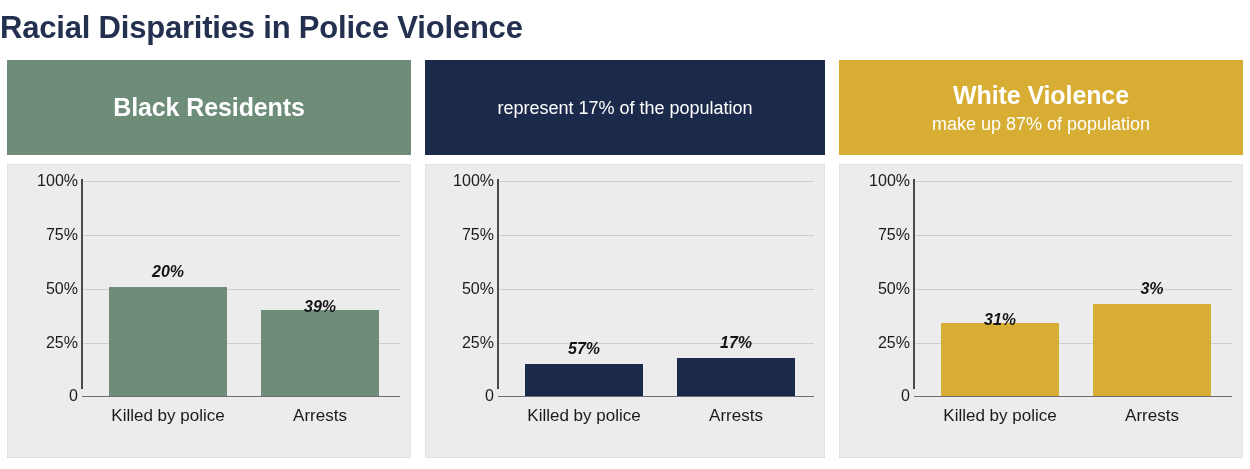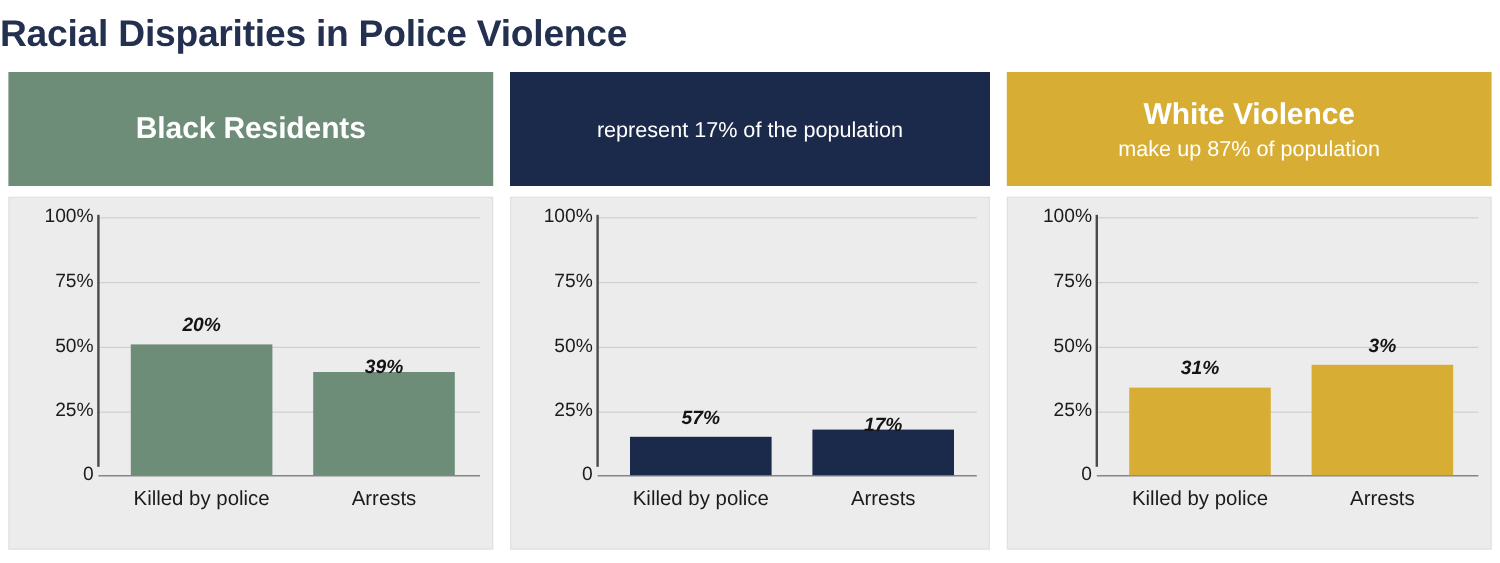--- a/index.html
+++ b/index.html
@@ -169,21 +169,21 @@
     font-size: 16px;
     font-weight: bold;
     font-style: italic;
     color: #141414;
     white-space: nowrap;
   }
   .bl-0 { left: 101px; }
   .bl-1 { left: 253px; }
   .panel-2 .bl-0 { left: 99px; }
   .panel-2 .bl-1 { left: 251px; }
-  .panel-3 .bl-0 { left: 101px; }
+  .panel-3 .bl-0 { left: 101px; margin-top: 12px; }
   .panel-3 .bl-1 { left: 253px; }
 
   
   .xcat {
     position: absolute;
     width: 150px;
     text-align: center;
     font-size: 17px;
     line-height: 21px;
     color: #1b1b1b;
@@ -253,21 +253,21 @@
           <div class="ytick yt-100" style="top: 16px;">100%</div>
           <div class="ytick yt-75" style="top: 69.75px;">75%</div>
           <div class="ytick yt-50" style="top: 123.5px;">50%</div>
           <div class="ytick yt-25" style="top: 177.25px;">25%</div>
           <div class="ytick yt-0" style="top: 231px;">0</div>
 
           <div class="bar bar-0" style="top: 198.75px; height: 32.25px; background: rgb(27, 42, 74);"></div>
           <div class="bar bar-1" style="top: 192.3px; height: 38.7px; background: rgb(27, 42, 74);"></div>
 
           <div class="bar-label bl-0" style="top: 174.75px;">57%</div>
-          <div class="bar-label bl-1" style="top: 168.3px; margin-top: 12px;">17%</div>
+          <div class="bar-label bl-1" style="top: 168.3px;">17%</div>
 
           <div class="xcat xc-0" style="top: 240px;">Killed by police</div>
           <div class="xcat xc-1" style="top: 240px;">Arrests</div>
         </div>
       </div>
     </div>
 
     <div class="panel panel-3">
       <div class="panel-header" style="background: rgb(215, 174, 51);">
         <div class="h-title">White Violence</div>

